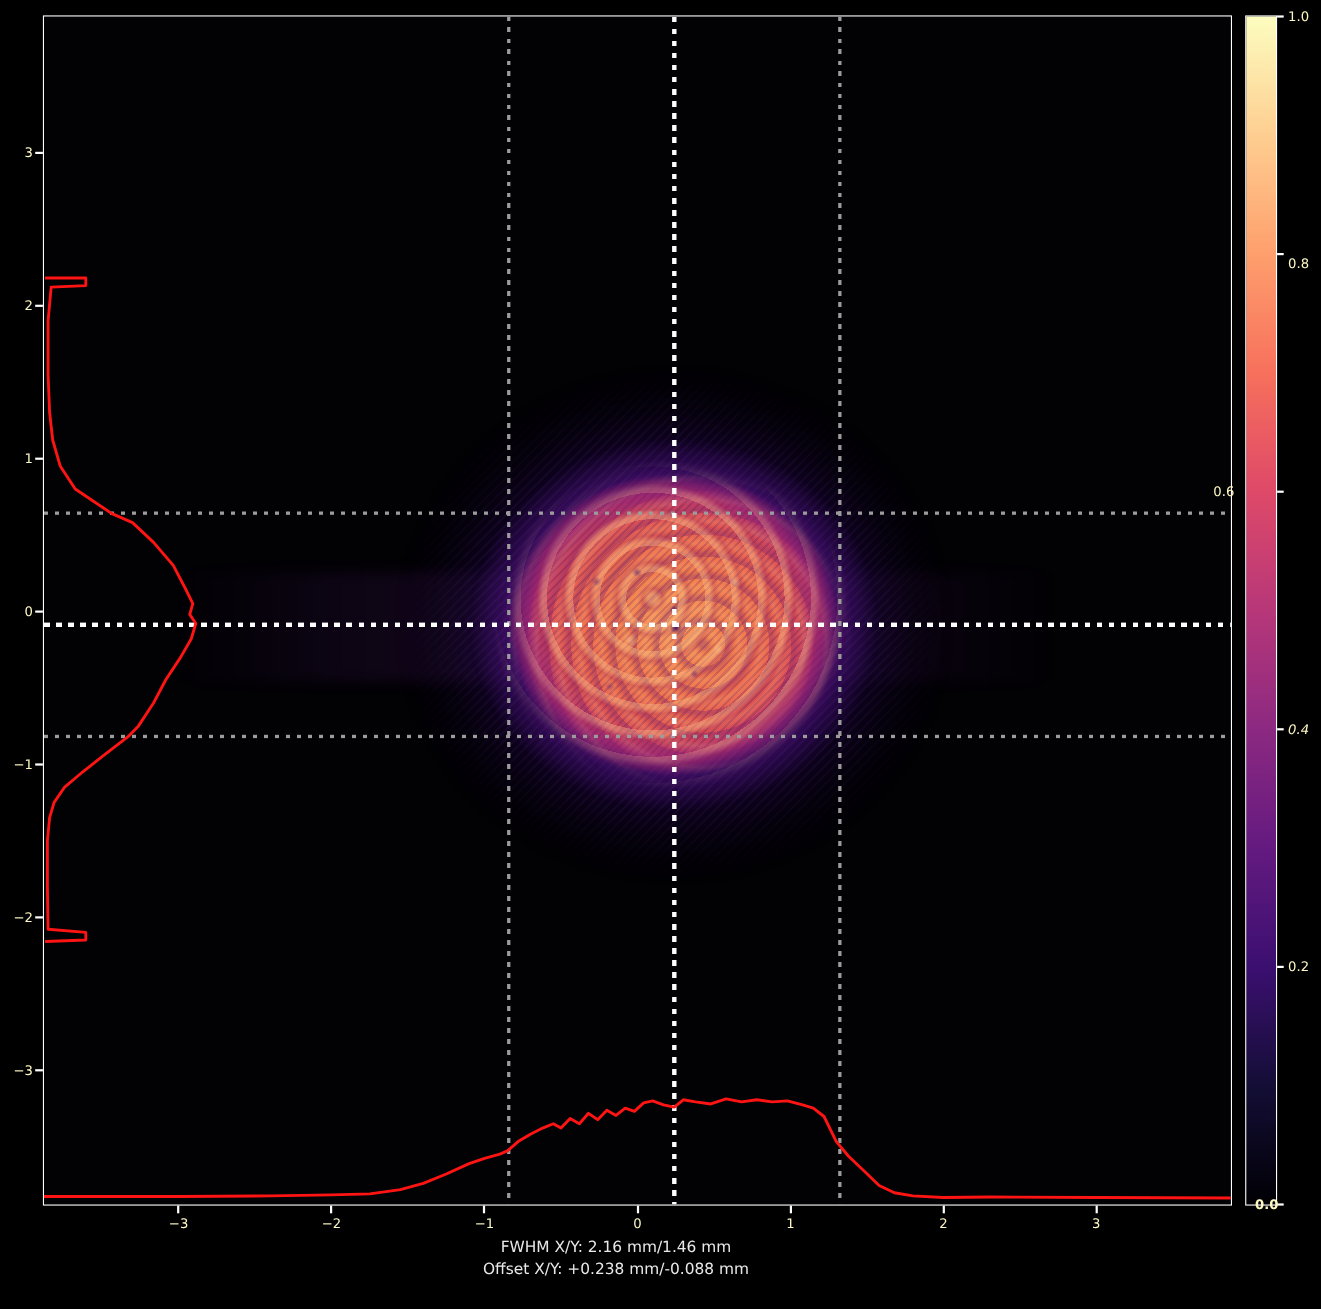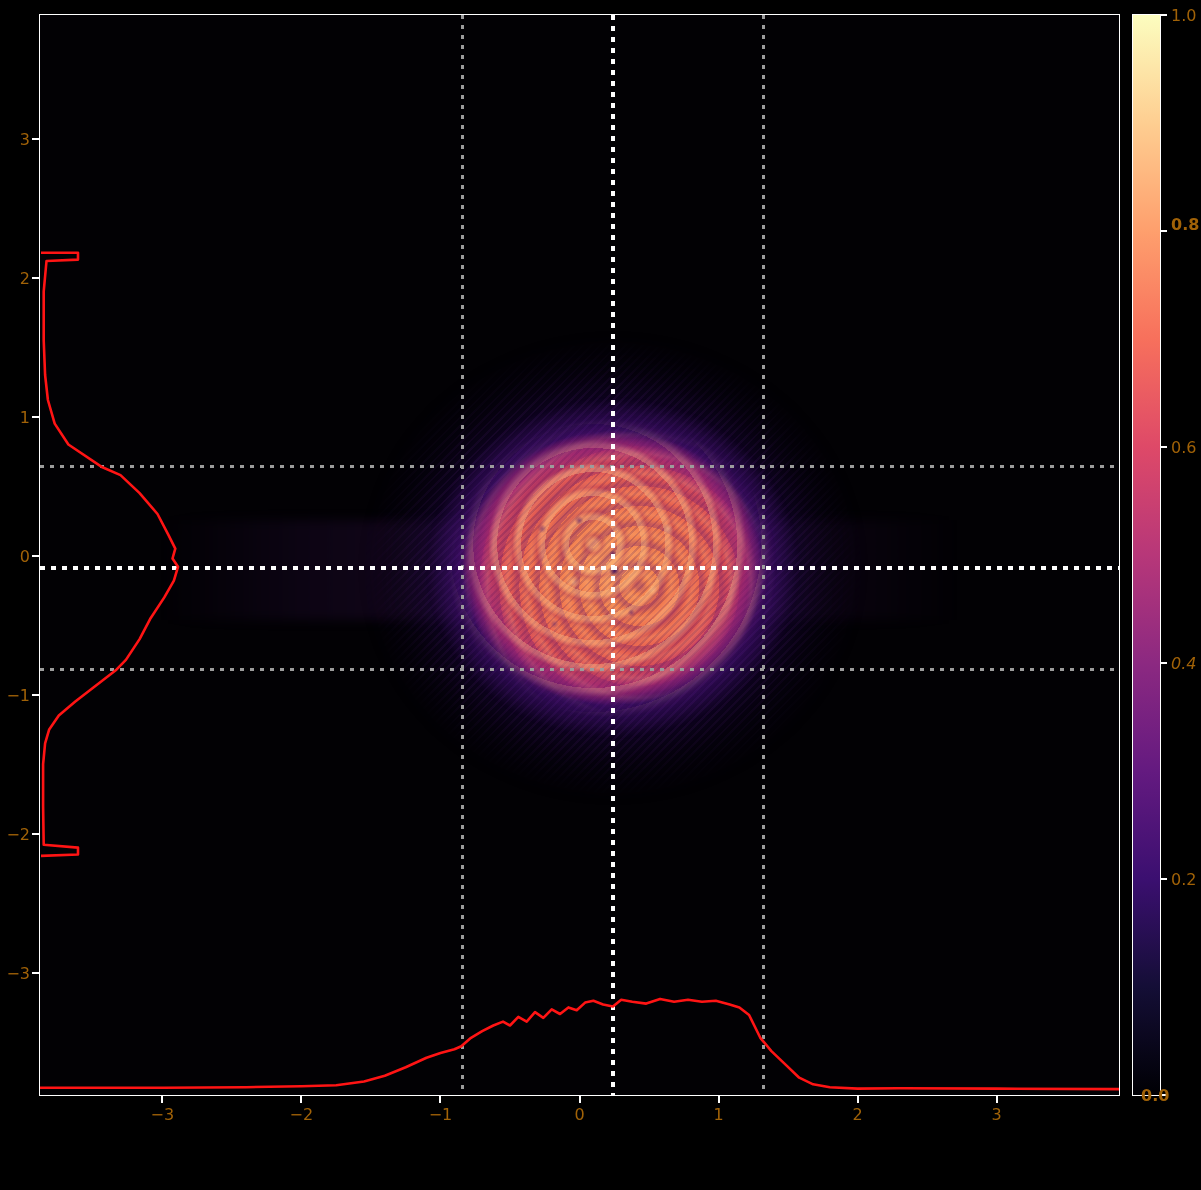--- a/index.html
+++ b/index.html
@@ -49,21 +49,21 @@
   .grid-v{position:absolute;top:0;height:100%;width:3px;
         background-image:repeating-linear-gradient(to bottom,#9c9c9c 0 4px,transparent 4px 10px);}
   .grid-h{position:absolute;left:0;width:100%;height:3px;
         background-image:repeating-linear-gradient(to right,#9c9c9c 0 4px,transparent 4px 10px);}
   .grid-v.center{width:4px;
         background-image:repeating-linear-gradient(to bottom,#ffffff 0 5px,transparent 5px 11px);}
   .grid-h.center{height:4px;
         background-image:repeating-linear-gradient(to right,#ffffff 0 5px,transparent 5px 11px);}
   #profiles{position:absolute;left:0;top:0;}
   .tick-mark{position:absolute;background:#ffffff;}
-  .tick-label{position:absolute;font-size:16px;color:#a16207;white-space:nowrap;}
+  .tick-label{position:absolute;font-size:12px;color:#fef9c3;white-space:nowrap;}
   .xlab{transform:translateX(-50%);}
   .ylab{width:30px;text-align:right;transform:translateY(-50%);}
   .cblab{transform:translateY(-50%);}
   .cbar{position:absolute;left:1132px;top:14px;width:27px;height:1080px;
         border:1px solid #ffffff;}
   .annot{position:absolute;left:0;top:1124px;width:1120px;text-align:center;
         font-size:14px;line-height:20px;color:#e8e8e8;}
 </style>
 </head>
 <body>
@@ -125,21 +125,23 @@
 
 <div class="cbar" id="cbar" style="background: linear-gradient(to top, rgb(0, 0, 4), rgb(20, 14, 54), rgb(59, 15, 112), rgb(100, 26, 128), rgb(140, 41, 129), rgb(183, 55, 121), rgb(222, 73, 104), rgb(247, 112, 92), rgb(254, 159, 109), rgb(254, 206, 145), rgb(252, 253, 191));"></div>
 <div id="cbticks">
     <div class="tick-mark" style="left: 1161px; top: 1094px; width: 6px; height: 2px;"></div>
     <div class="tick-label cblab" style="left: 1141px; top: 1095px; font-weight: bold;">0.0</div>
     <div class="tick-mark" style="left: 1161px; top: 878px; width: 6px; height: 2px;"></div>
     <div class="tick-label cblab" style="left: 1171px; top: 879px;">0.2</div>
     <div class="tick-mark" style="left: 1161px; top: 662px; width: 6px; height: 2px;"></div>
     <div class="tick-label cblab" style="left: 1171px; top: 663px; font-style: italic;">0.4</div>
     <div class="tick-mark" style="left: 1161px; top: 446px; width: 6px; height: 2px;"></div>
-    <div class="tick-label cblab" style="left: 1171px; top: 447px;">0.6</div>
+    <div class="tick-label cblab" style="left: 1103px; top: 447px;">0.6</div>
     <div class="tick-mark" style="left: 1161px; top: 230px; width: 6px; height: 2px;"></div>
-    <div class="tick-label cblab" style="left: 1171px; top: 224px; font-weight: bold;">0.8</div>
+    <div class="tick-label cblab" style="left: 1171px; top: 240px;">0.8</div>
     <div class="tick-mark" style="left: 1161px; top: 14px; width: 6px; height: 2px;"></div>
     <div class="tick-label cblab" style="left: 1171px; top: 15px;">1.0</div>
   </div>
 
 <div class="annot">
+  <div>FWHM X/Y: 2.16 mm/1.46 mm</div>
+  <div>Offset X/Y: +0.238 mm/-0.088 mm</div>
 </div>
 
 </body></html>

